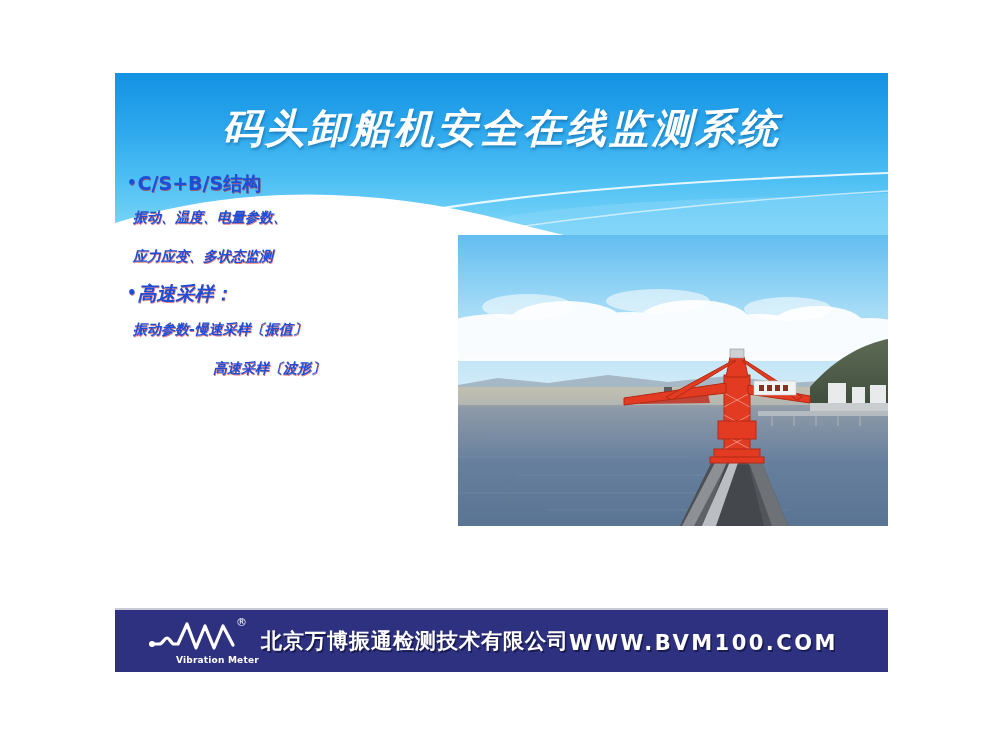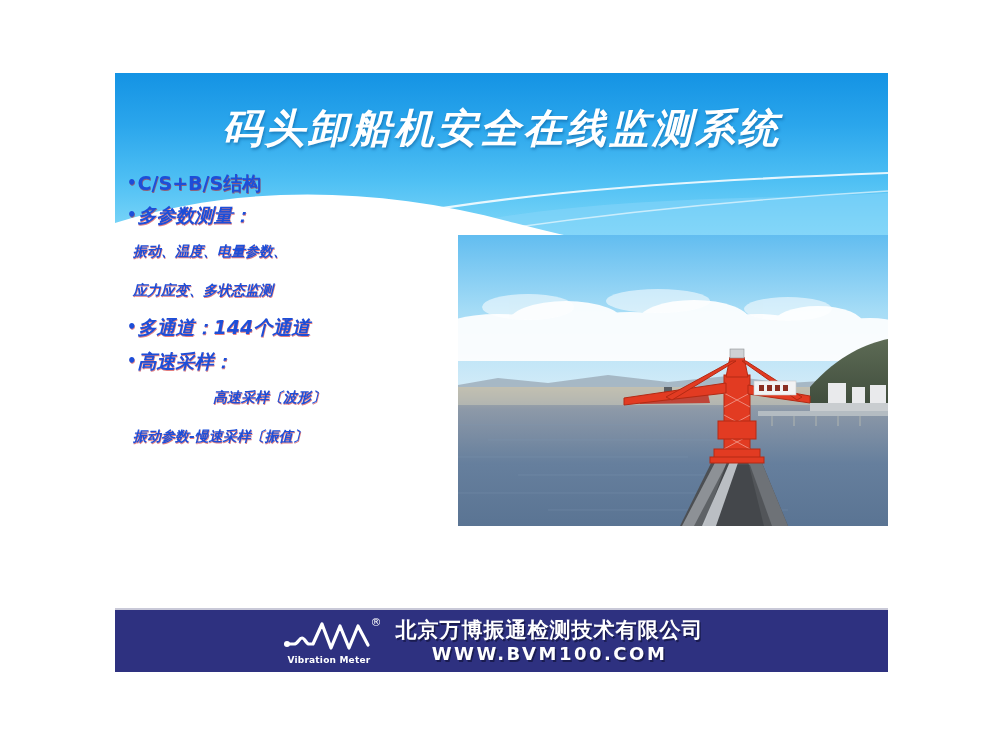--- a/index.html
+++ b/index.html
@@ -139,45 +139,45 @@
   #logo-reg {
     position: absolute;
     right: -2px;
     top: -1px;
     color: #ffffff;
     font-size: 11px;
     line-height: 11px;
   }
   #logo-caption {
     position: absolute;
-    left: 4px;
+    left: 27px;
     bottom: -1px;
     color: #ffffff;
     font-size: 9px;
     font-weight: bold;
     letter-spacing: .2px;
     white-space: nowrap;
   }
   #footer-text {
     display: flex;
-    flex-direction: column;
+    flex-direction: row;
     align-items: center;
     line-height: 1;
   }
   #company-name {
     color: #ffffff;
     font-size: 21px;
     font-weight: bold;
     letter-spacing: 1px;
     text-shadow: 1.5px 1.5px 0 #1a1c50;
     white-space: nowrap;
   }
   #company-url {
     color: #ffffff;
-    font-size: 18px;
+    font-size: 21px;
     font-weight: bold;
     letter-spacing: 2.5px;
     margin-top: 4px;
     text-shadow: 1.5px 1.5px 0 #1a1c50;
     white-space: nowrap;
   }
 </style>
 </head>
 <body>
 
@@ -213,40 +213,34 @@
 
       <rect x="0" y="208" width="773" height="254" fill="#ffffff"></rect>
     </svg>
 
     <div id="slide-title">码头卸船机安全在线监测系统</div>
 
     <div id="bullet-block">
       <div class="line lvl1 first">
         <span class="bullet">•</span><span>C/S+B/S结构</span>
       </div>
-      <div class="line lvl1">
-        <span class="bullet">•</span><span>多参数测量：</span>
-      </div>
       <div class="line lvl2">
         <span>振动、温度、电量参数、</span>
       </div>
       <div class="line lvl2">
         <span>应力应变、多状态监测</span>
       </div>
       <div class="line lvl1">
-        <span class="bullet">•</span><span>多通道：144个通道</span>
-      </div>
-      <div class="line lvl1">
         <span class="bullet">•</span><span>高速采样：</span>
+      </div>
+      <div class="line lvl2">
+        <span>振动参数-慢速采样〔振值〕</span>
       </div>
       <div class="line lvl2 indent">
         <span>高速采样〔波形〕</span>
-      </div>
-      <div class="line lvl2">
-        <span>振动参数-慢速采样〔振值〕</span>
       </div>
     </div>
 
     <div id="photo" style="left:343px; top:162px;">
       <svg width="430" height="291" viewBox="0 0 430 291">
         <defs>
           <linearGradient id="phSky" x1="0" y1="0" x2="0" y2="1">
             <stop offset="0" stop-color="#62bdf0"></stop>
             <stop offset="0.45" stop-color="#a5dcf6"></stop>
             <stop offset="1" stop-color="#dbeef8"></stop>

